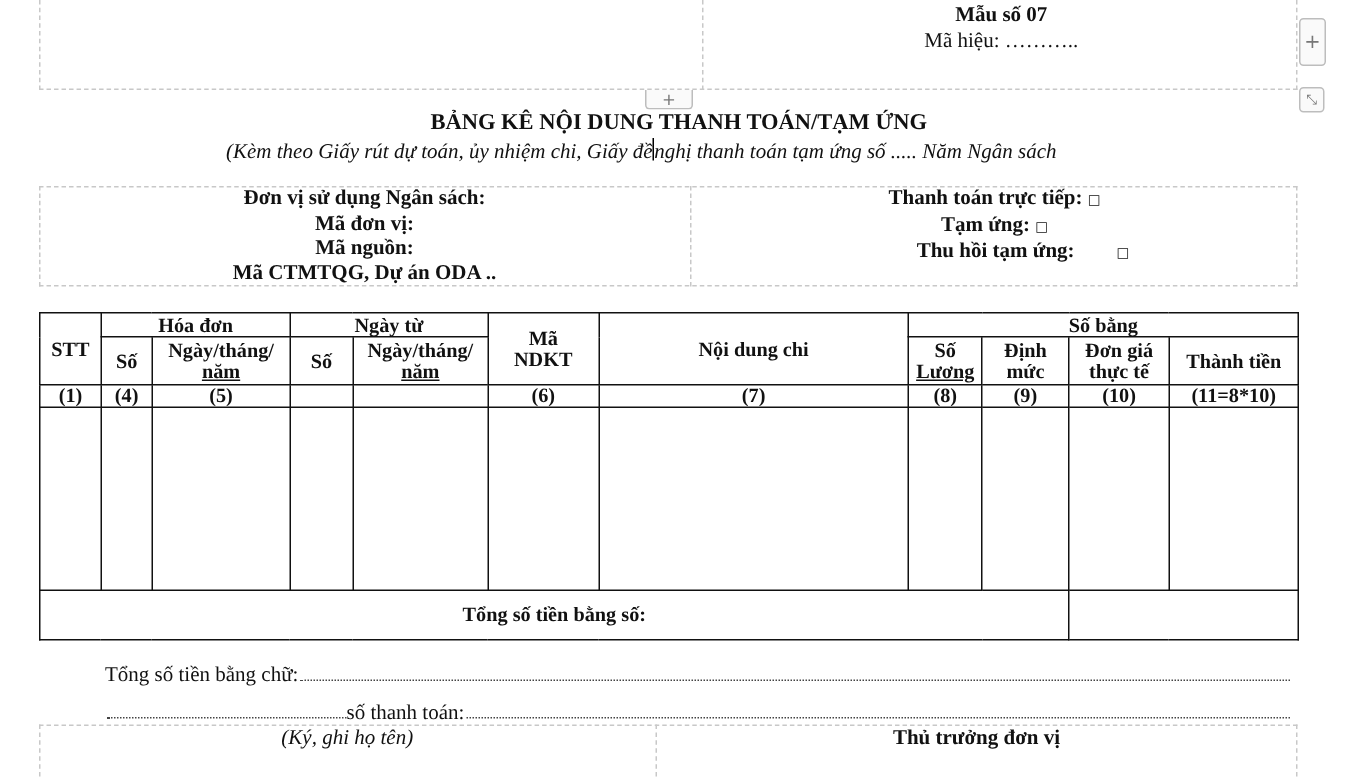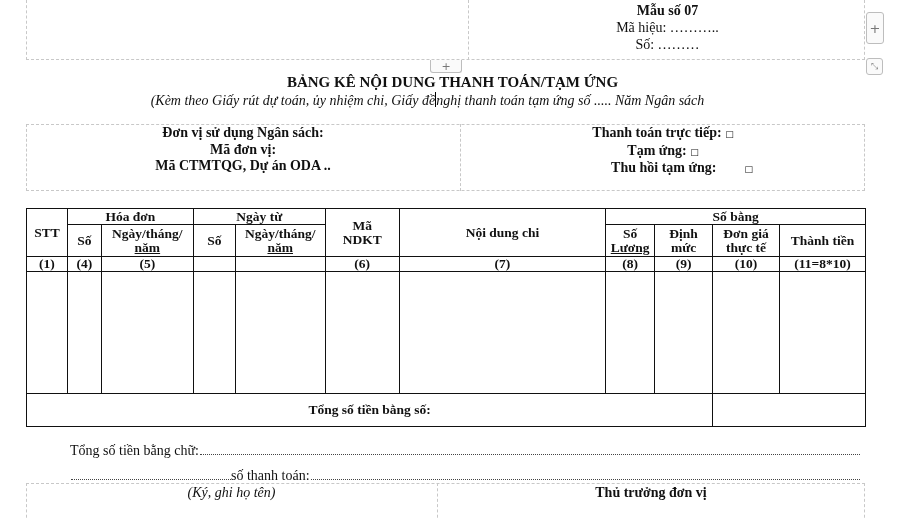--- a/index.html
+++ b/index.html
@@ -47,21 +47,20 @@
   #sign-right { left: 437px; top: 484px; width: 428px; font-size: 14px; line-height: 17px; }
 </style>
 </head>
 <body>
 
 <div id="top-box" class="abs dash"></div>
 <div id="top-split" class="abs"></div>
 <div id="mau-so" class="abs center">
   <div class="b">Mẫu số 07</div>
   <div>Mã hiệu: ………..</div>
-  <div>Số: ………</div>
 </div>
 
 <div id="add-row-right" class="abs edit-btn">
     <span>+</span>
   </div>
 <div id="resize-handle" class="abs edit-btn">
     <span>⤡</span>
   </div>
 <div id="add-row-mid" class="abs edit-btn">
     <span>+</span>
@@ -70,20 +69,21 @@
 <div id="title" class="abs center b">BẢNG KÊ NỘI DUNG THANH TOÁN/TẠM ỨNG</div>
 <div id="subtitle" class="abs center i">
   <span>(Kèm theo Giấy rút dự toán, ủy nhiệm chi, Giấy đề</span><span class="caret"></span><span>nghị thanh toán tạm ứng số ..... Năm Ngân sách</span>
 </div>
 
 <div id="info-box" class="abs dash"></div>
 <div id="info-split" class="abs"></div>
 <div id="info-left" class="abs center b">
   <div>Đơn vị sử dụng Ngân sách:</div>
   <div>Mã đơn vị:</div>
+  <div>Mã nguồn:</div>
   <div>Mã CTMTQG, Dự án ODA ..</div>
 </div>
 <div id="info-right" class="abs center b">
   <div><span>Thanh toán trực tiếp:</span> <span class="chk">□</span></div>
   <div><span>Tạm ứng:</span> <span class="chk">□</span></div>
   <div style="padding-left:38px;"><span>Thu hồi tạm ứng:</span>&nbsp;&nbsp;&nbsp;&nbsp;&nbsp;&nbsp;&nbsp;&nbsp;<span class="chk">□</span></div>
 </div>
 
 <table id="main-table">
   <colgroup>

